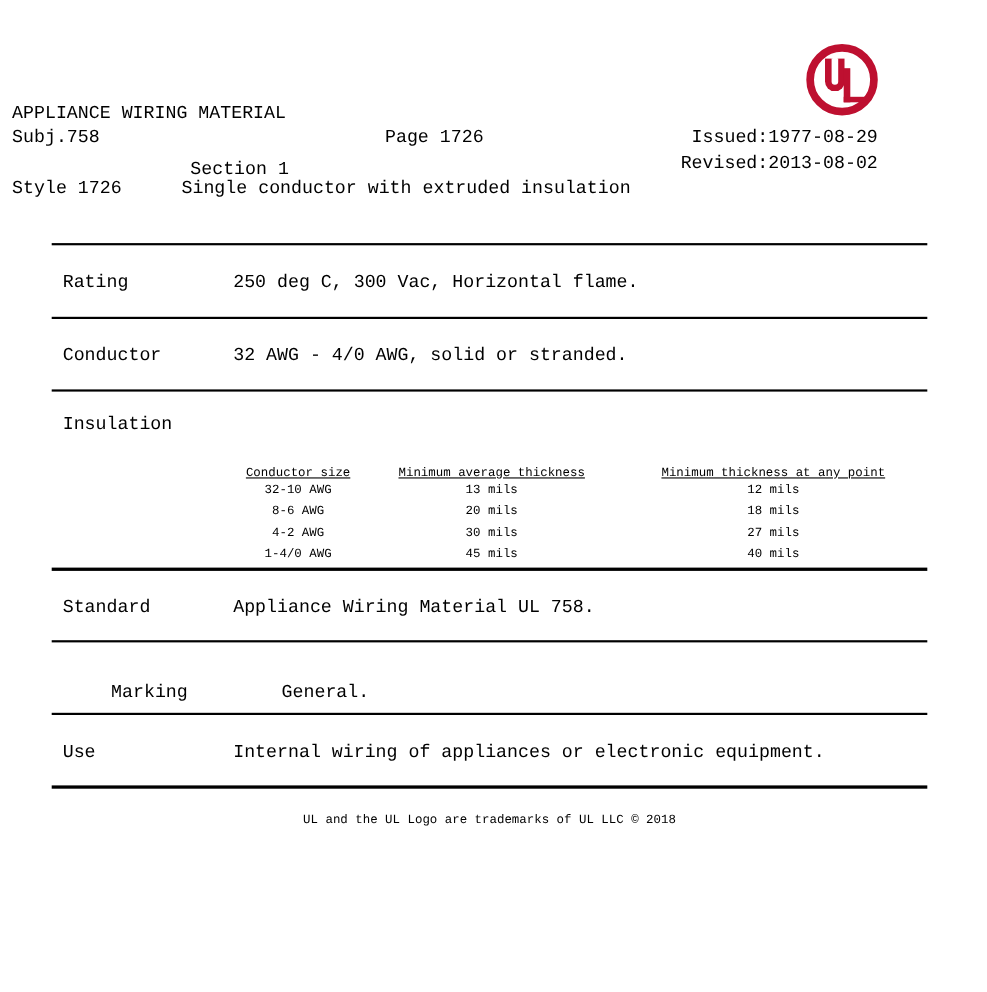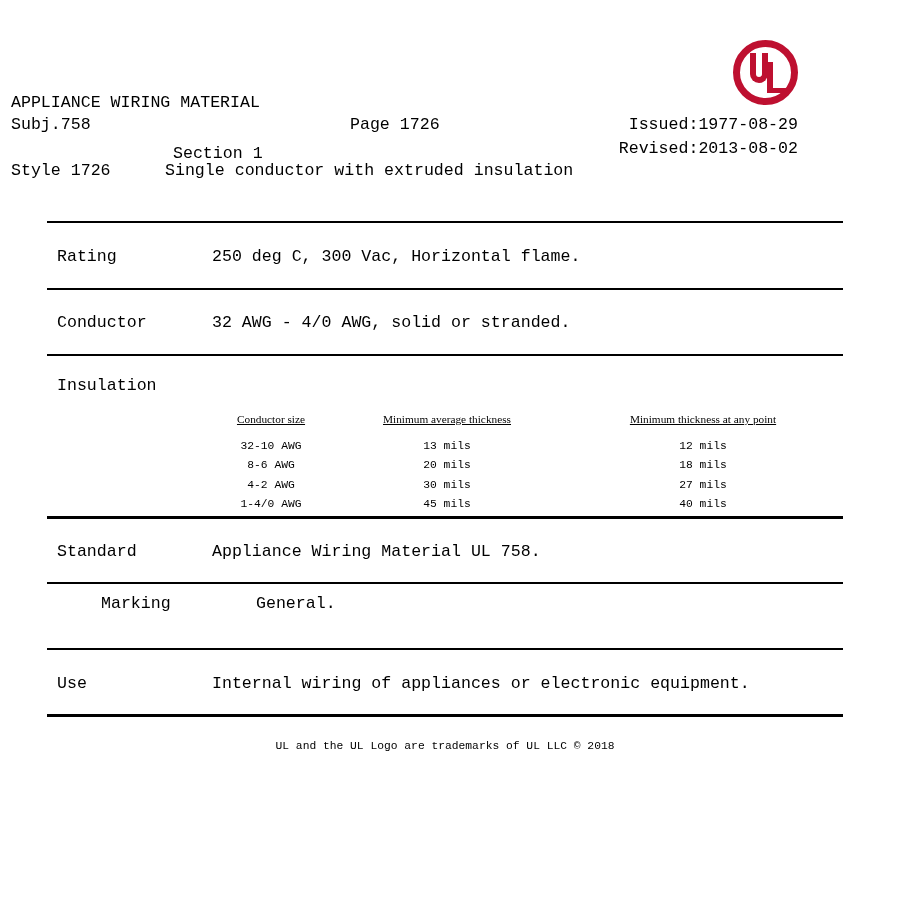--- a/index.html
+++ b/index.html
@@ -23,29 +23,29 @@
   .r1 { top: 221px; } .r2 { top: 288px; } .r3 { top: 354px; }
   .r4 { top: 516px; } .r5 { top: 582px; } .r6 { top: 648px; } .r7 { top: 714px; }
 
   
   .label-col { left: 57px; }
   .value-col { left: 212px; }
   .row-rating    { top: 249px; }
   .row-conductor { top: 315px; }
   .row-insul     { top: 378px; }
   .row-standard  { top: 544px; }
-  .row-marking   { top: 596px; padding-left: 44px; }
+  .row-marking   { top: 622px; padding-left: 44px; }
   .row-use       { top: 676px; }
 
   
   .cell { position: absolute; white-space: pre; line-height: 1; font-size: 11.3px; transform: translateX(-50%); }
   .col-size { left: 271px; }
   .col-avg  { left: 447px; }
   .col-any  { left: 703px; }
-  .thead { top: 414px; text-decoration: underline; font-family: Liberation Serif, serif; }
+  .thead { top: 426px; text-decoration: underline; }
   .trow0 { top: 441px; } .trow1 { top: 460px; } .trow2 { top: 480px; } .trow3 { top: 499px; }
 
   
   .footer { position: absolute; left: 47px; top: 741px; width: 796px; text-align: center; font-size: 11.3px; line-height: 1; }
 
   
   .ul-logo { position: absolute; left: 733px; top: 40px; width: 65px; height: 65px; }
   .ul-ring {
     position: absolute; left: 0; top: 0; width: 65px; height: 65px;
     border: 7px solid #BE1030; border-radius: 50%; box-sizing: border-box;

